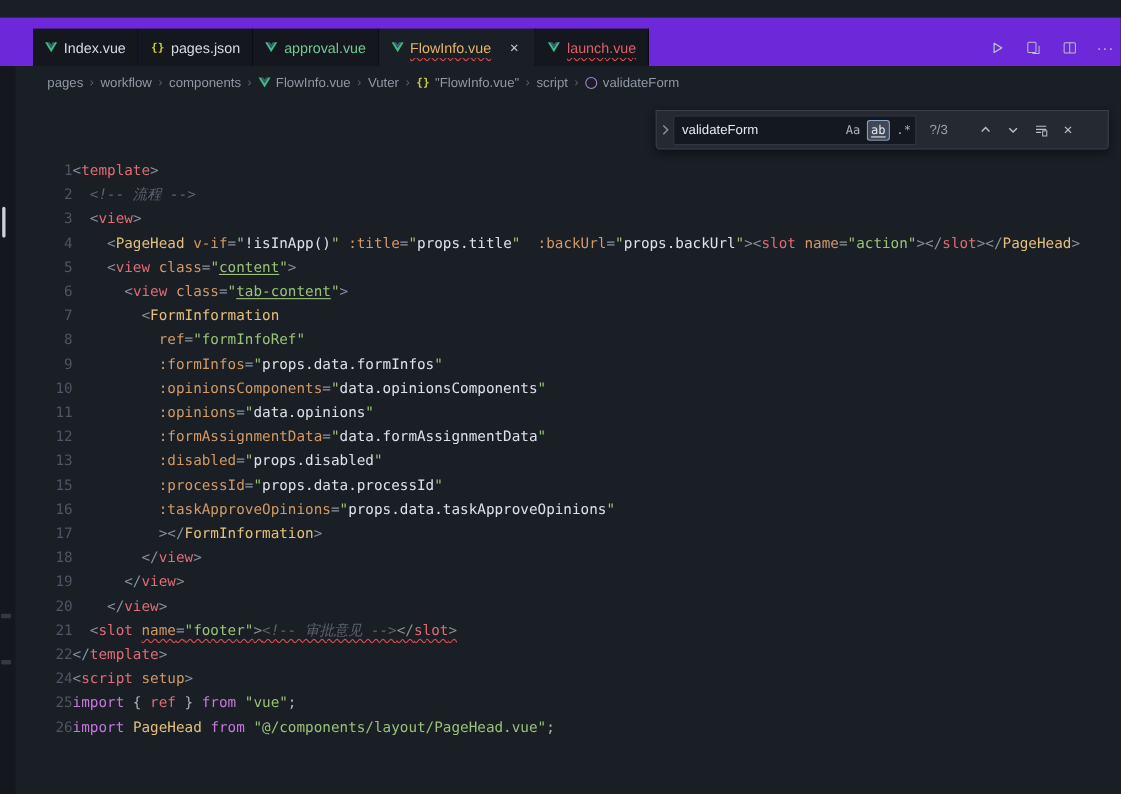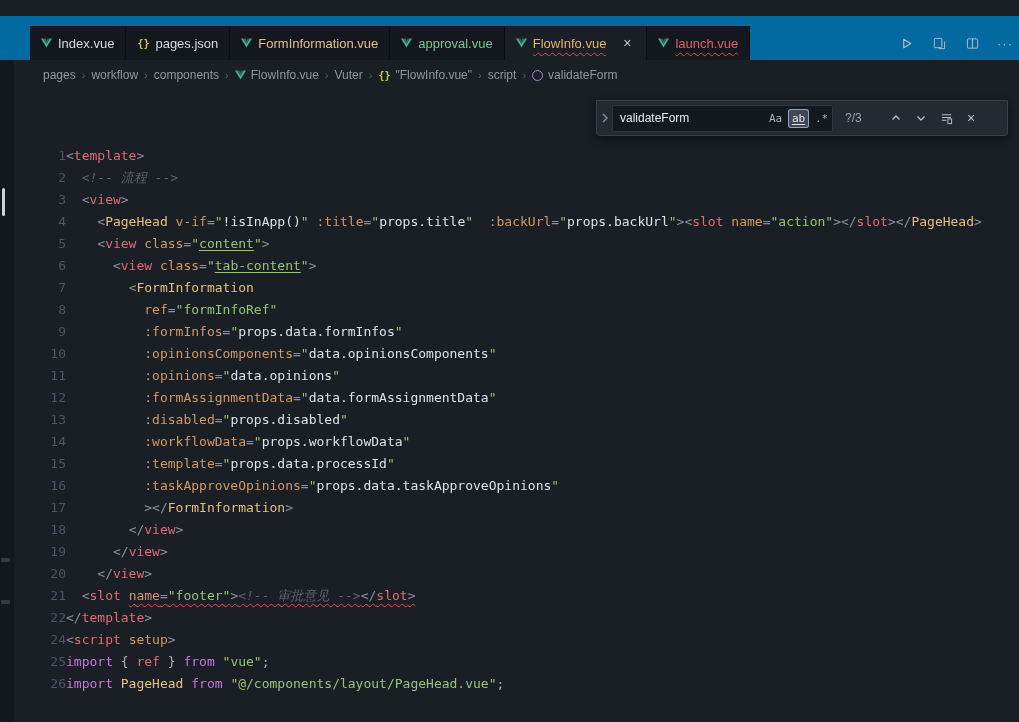--- a/index.html
+++ b/index.html
@@ -12,21 +12,21 @@
   .project{display:flex;align-items:center;gap:5px;padding-left:8px;cursor:pointer;}
   .chev{color:#7f8790;font-size:9px;}
   .searchbox{margin-left:30px;display:flex;align-items:center;gap:6px;background:#1d222b;
              border:1px solid #2a303a;border-radius:4px;height:13px;padding:0 10px;width:150px;
              color:#8b929c;font-size:10px;cursor:pointer;}
   .mag{width:7px;height:7px;border:1.3px solid #8b929c;border-radius:50%;position:relative;flex:none;}
   .mag::after{content:"";position:absolute;width:4px;height:1.3px;background:#8b929c;
               transform:rotate(45deg);right:-3px;bottom:-1px;}
 
   
-  .tabbar{position:absolute;top:16px;left:0;right:0;height:44px;background:#0369a1;
+  .tabbar{position:absolute;top:16px;left:0;right:0;height:44px;background:#6d28d9;
           display:flex;align-items:flex-end;}
   .tabs{display:flex;height:34px;margin-left:30px;}
   .tab{display:flex;align-items:center;gap:6px;padding:0 11px;background:#14171d;
        border-right:1px solid #0b0d11;font-size:13px;cursor:pointer;white-space:nowrap;}
   .tab.active{background:#1a1e25;}
   .tab-icon{display:flex;align-items:center;}
   .sq-label{text-decoration-line:underline;text-decoration-style:wavy;
             text-decoration-color:#e0474f;text-decoration-thickness:1px;text-underline-offset:4px;}
   .tab-close{margin-left:7px;color:#c2c7cf;font-size:14px;width:16px;text-align:center;
              border-radius:3px;cursor:pointer;}
@@ -113,29 +113,20 @@
           </span>
           <span class="tab-label" style="color: rgb(215, 219, 224);">pages.json</span>
         </div>
         <div class="tab">
           <span class="tab-icon">
             <svg width="11" height="10" viewBox="0 0 12 10">
               <path d="M0 0h2.4L6 5.8 9.6 0H12L6 10Z" fill="#41b883"></path>
               <path d="M2.4 0h2.2L6 2.3 7.4 0h2.2L6 5.8Z" fill="#3d5a73"></path>
             </svg>
           </span>
-          <span class="tab-label" style="color: rgb(226, 192, 141);">FormInformation.vue</span>
-        </div>
-        <div class="tab">
-          <span class="tab-icon">
-            <svg width="11" height="10" viewBox="0 0 12 10">
-              <path d="M0 0h2.4L6 5.8 9.6 0H12L6 10Z" fill="#41b883"></path>
-              <path d="M2.4 0h2.2L6 2.3 7.4 0h2.2L6 5.8Z" fill="#3d5a73"></path>
-            </svg>
-          </span>
           <span class="tab-label" style="color: rgb(115, 201, 145);">approval.vue</span>
         </div>
         <div class="tab active">
           <span class="tab-icon">
             <svg width="11" height="10" viewBox="0 0 12 10">
               <path d="M0 0h2.4L6 5.8 9.6 0H12L6 10Z" fill="#41b883"></path>
               <path d="M2.4 0h2.2L6 2.3 7.4 0h2.2L6 5.8Z" fill="#3d5a73"></path>
             </svg>
           </span>
           <span class="tab-label sq-label" style="color: rgb(229, 181, 103);">FlowInfo.vue</span>
@@ -269,22 +260,21 @@
         <div class="cl"><span class="ln">4</span><span class="ct"><span class="pln">    </span><span class="pun">&lt;</span><span class="cmp">PageHead</span><span class="pln"> </span><span class="att">v-if</span><span class="pun">=</span><span class="str">"</span><span class="exp">!isInApp()</span><span class="str">"</span><span class="pln"> </span><span class="att">:title</span><span class="pun">=</span><span class="str">"</span><span class="exp">props.title</span><span class="str">"</span><span class="pln">  </span><span class="att">:backUrl</span><span class="pun">=</span><span class="str">"</span><span class="exp">props.backUrl</span><span class="str">"</span><span class="pun">&gt;&lt;</span><span class="tag">slot</span><span class="pln"> </span><span class="att">name</span><span class="pun">=</span><span class="str">"action"</span><span class="pun">&gt;&lt;/</span><span class="tag">slot</span><span class="pun">&gt;&lt;/</span><span class="cmp">PageHead</span><span class="pun">&gt;</span></span></div>
         <div class="cl"><span class="ln">5</span><span class="ct"><span class="pln">    </span><span class="pun">&lt;</span><span class="tag">view</span><span class="pln"> </span><span class="att">class</span><span class="pun">=</span><span class="str">"</span><span class="stru">content</span><span class="str">"</span><span class="pun">&gt;</span></span></div>
         <div class="cl"><span class="ln">6</span><span class="ct"><span class="pln">      </span><span class="pun">&lt;</span><span class="tag">view</span><span class="pln"> </span><span class="att">class</span><span class="pun">=</span><span class="str">"</span><span class="stru">tab-content</span><span class="str">"</span><span class="pun">&gt;</span></span></div>
         <div class="cl"><span class="ln">7</span><span class="ct"><span class="pln">        </span><span class="pun">&lt;</span><span class="cmp">FormInformation</span></span></div>
         <div class="cl"><span class="ln">8</span><span class="ct"><span class="pln">          </span><span class="att">ref</span><span class="pun">=</span><span class="str">"formInfoRef"</span></span></div>
         <div class="cl"><span class="ln">9</span><span class="ct"><span class="pln">          </span><span class="att">:formInfos</span><span class="pun">=</span><span class="str">"</span><span class="exp">props.data.formInfos</span><span class="str">"</span></span></div>
         <div class="cl"><span class="ln">10</span><span class="ct"><span class="pln">          </span><span class="att">:opinionsComponents</span><span class="pun">=</span><span class="str">"</span><span class="exp">data.opinionsComponents</span><span class="str">"</span></span></div>
         <div class="cl"><span class="ln">11</span><span class="ct"><span class="pln">          </span><span class="att">:opinions</span><span class="pun">=</span><span class="str">"</span><span class="exp">data.opinions</span><span class="str">"</span></span></div>
         <div class="cl"><span class="ln">12</span><span class="ct"><span class="pln">          </span><span class="att">:formAssignmentData</span><span class="pun">=</span><span class="str">"</span><span class="exp">data.formAssignmentData</span><span class="str">"</span></span></div>
         <div class="cl"><span class="ln">13</span><span class="ct"><span class="pln">          </span><span class="att">:disabled</span><span class="pun">=</span><span class="str">"</span><span class="exp">props.disabled</span><span class="str">"</span></span></div>
-        <div class="cl"><span class="ln">14</span><span class="ct"><span class="pln">          </span><span class="att">:workflowData</span><span class="pun">=</span><span class="str">"</span><span class="exp">props.workflowData</span><span class="str">"</span></span></div>
-        <div class="cl"><span class="ln">15</span><span class="ct"><span class="pln">          </span><span class="att">:template</span><span class="pun">=</span><span class="str">"</span><span class="exp">props.data.processId</span><span class="str">"</span></span></div>
+        <div class="cl"><span class="ln">15</span><span class="ct"><span class="pln">          </span><span class="att">:processId</span><span class="pun">=</span><span class="str">"</span><span class="exp">props.data.processId</span><span class="str">"</span></span></div>
         <div class="cl"><span class="ln">16</span><span class="ct"><span class="pln">          </span><span class="att">:taskApproveOpinions</span><span class="pun">=</span><span class="str">"</span><span class="exp">props.data.taskApproveOpinions</span><span class="str">"</span></span></div>
         <div class="cl"><span class="ln">17</span><span class="ct"><span class="pln">          </span><span class="pun">&gt;&lt;/</span><span class="cmp">FormInformation</span><span class="pun">&gt;</span></span></div>
         <div class="cl"><span class="ln">18</span><span class="ct"><span class="pln">        </span><span class="pun">&lt;/</span><span class="tag">view</span><span class="pun">&gt;</span></span></div>
         <div class="cl"><span class="ln">19</span><span class="ct"><span class="pln">      </span><span class="pun">&lt;/</span><span class="tag">view</span><span class="pun">&gt;</span></span></div>
         <div class="cl"><span class="ln">20</span><span class="ct"><span class="pln">    </span><span class="pun">&lt;/</span><span class="tag">view</span><span class="pun">&gt;</span></span></div>
         <div class="cl"><span class="ln">21</span><span class="ct"><span class="pln">  </span><span class="pun">&lt;</span><span class="tag">slot</span><span class="pln"> </span><span class="att sq">name</span><span class="pun sq">=</span><span class="str sq">"footer"</span><span class="pun sq">&gt;</span><span class="com sq">&lt;!-- 审批意见 --&gt;</span><span class="pun sq">&lt;/</span><span class="tag sq">slot</span><span class="pun sq">&gt;</span></span></div>
         <div class="cl"><span class="ln">22</span><span class="ct"><span class="pun">&lt;/</span><span class="tag">template</span><span class="pun">&gt;</span></span></div>
         <div class="cl"><span class="ln">24</span><span class="ct"><span class="pun">&lt;</span><span class="tag">script</span><span class="pln"> </span><span class="att">setup</span><span class="pun">&gt;</span></span></div>
         <div class="cl"><span class="ln">25</span><span class="ct"><span class="kw">import</span><span class="pln"> { </span><span class="var">ref</span><span class="pln"> } </span><span class="kw">from</span><span class="pln"> </span><span class="str">"vue"</span><span class="pln">;</span></span></div>
         <div class="cl"><span class="ln">26</span><span class="ct"><span class="kw">import</span><span class="pln"> </span><span class="cmp">PageHead</span><span class="pln"> </span><span class="kw">from</span><span class="pln"> </span><span class="str">"@/components/layout/PageHead.vue"</span><span class="pln">;</span></span></div>

